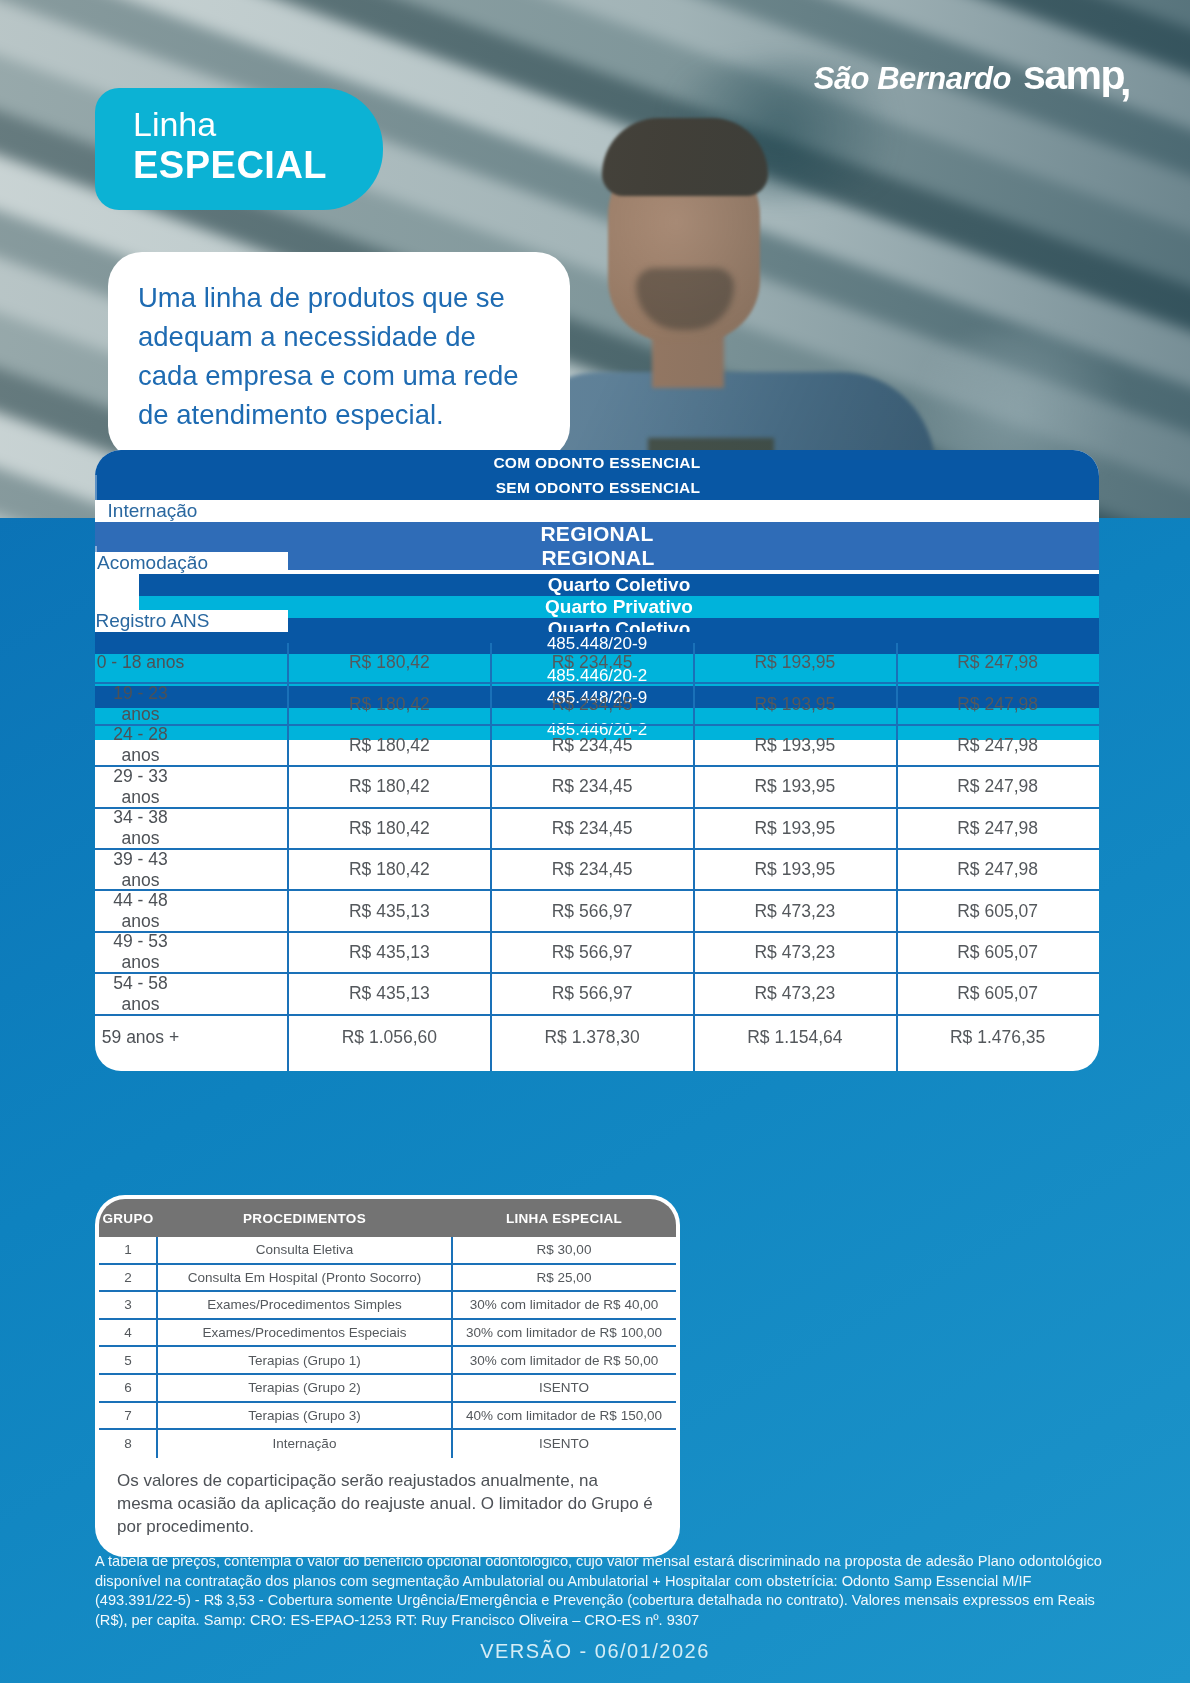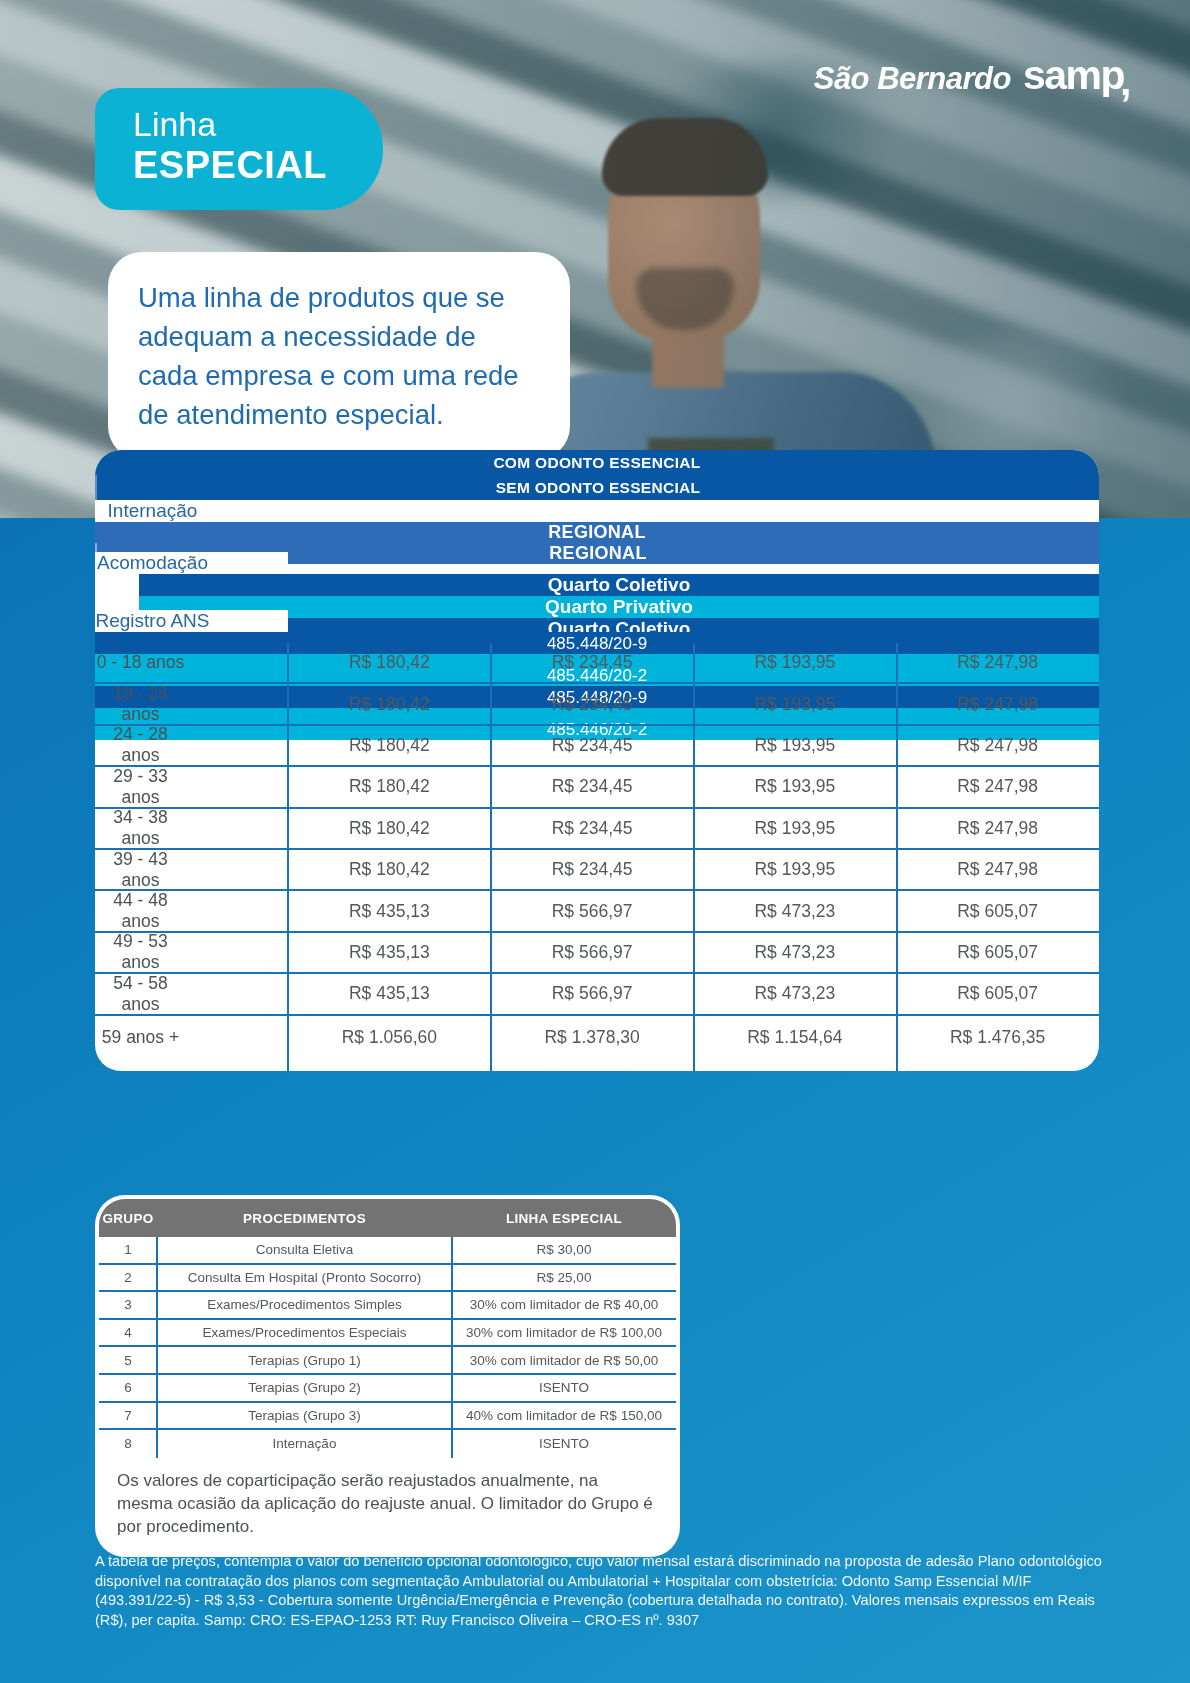--- a/index.html
+++ b/index.html
@@ -59,21 +59,21 @@
     background:#fff; border-radius:26px; overflow:hidden; }
   .card1-title{ height:64px; background:#00b3db; color:#fff; font-size:28.5px; font-weight:800;
     letter-spacing:.4px; display:flex; align-items:center; justify-content:center; }
   .hrow{ display:flex;flex-direction:column; }
   .hrowA{ height:50px; } .hrowB{ height:52px; } .hrowC{ height:58px; } .hrowD{ height:33px; }
   .lblcol{ width:193px; flex:none; background:#fff; display:flex; align-items:center; justify-content:center;
     padding-right:78px; color:#29679f; font-size:19px; }
   .hcell{ display:flex; align-items:center; justify-content:center; color:#fff; text-align:center; }
   .grp{ flex:1; background:#0857a4; font-size:15.5px; font-weight:700; letter-spacing:.3px; }
   .grp2{ border-left:2px solid rgba(255,255,255,.35); }
-  .reg{ flex:1; background:#2f6cb7; font-size:18px; font-weight:700; letter-spacing:.3px; }
+  .reg{ flex:1; background:#2f6cb7; font-size:21px; font-weight:700; letter-spacing:.3px; }
   .reg2{ border-left:2px solid rgba(255,255,255,.45); }
   .q{ flex:1; font-size:19px; font-weight:700;margin-left:44px; }
   .dark{ background:#0857a4; } .cyan{ background:#00b3db; }
   .ans{ flex:1; font-size:17px; font-weight:400; align-items:flex-start; padding-top:2px; }
   .ans.low{ padding-top:12px; }
   .prows{ position:relative; padding-bottom:12px; }
   .vline{ position:absolute; top:0; bottom:0; width:2px; background:#1a71b8; }
   .v1{ left:192px; } .v2{ left:395px; } .v3{ left:598px; } .v4{ left:801px; }
   .prow{ display:flex; height:41.4px; border-bottom:2px solid #1a71b8; align-items:center; }
   .prow:last-child{ border-bottom:none; height:43px; }
@@ -294,14 +294,15 @@
           <div class="c2-c c2-col1">8</div>
           <div class="c2-c c2-col2">Internação</div>
           <div class="c2-c c2-col3">ISENTO</div>
         </div>
       </div>
       <div class="c2-note">Os valores de coparticipação serão reajustados anualmente, na mesma ocasião da aplicação do reajuste anual. O limitador do Grupo é por procedimento.</div>
     </div>
   </div>
 
   <div class="legal">A tabela de preços, contempla o valor do benefício opcional odontológico, cujo valor mensal estará discriminado na proposta de adesão Plano odontológico disponível na contratação dos planos com segmentação Ambulatorial ou Ambulatorial + Hospitalar com obstetrícia: Odonto Samp Essencial M/IF (493.391/22-5) - R$ 3,53 - Cobertura somente Urgência/Emergência e Prevenção (cobertura detalhada no contrato). Valores mensais expressos em Reais (R$), per capita. Samp: CRO: ES-EPAO-1253 RT: Ruy Francisco Oliveira – CRO-ES nº. 9307</div>
+  <div class="version">VERSÃO - 06/01/2026</div>
 
 </div>
 
 </body></html>

